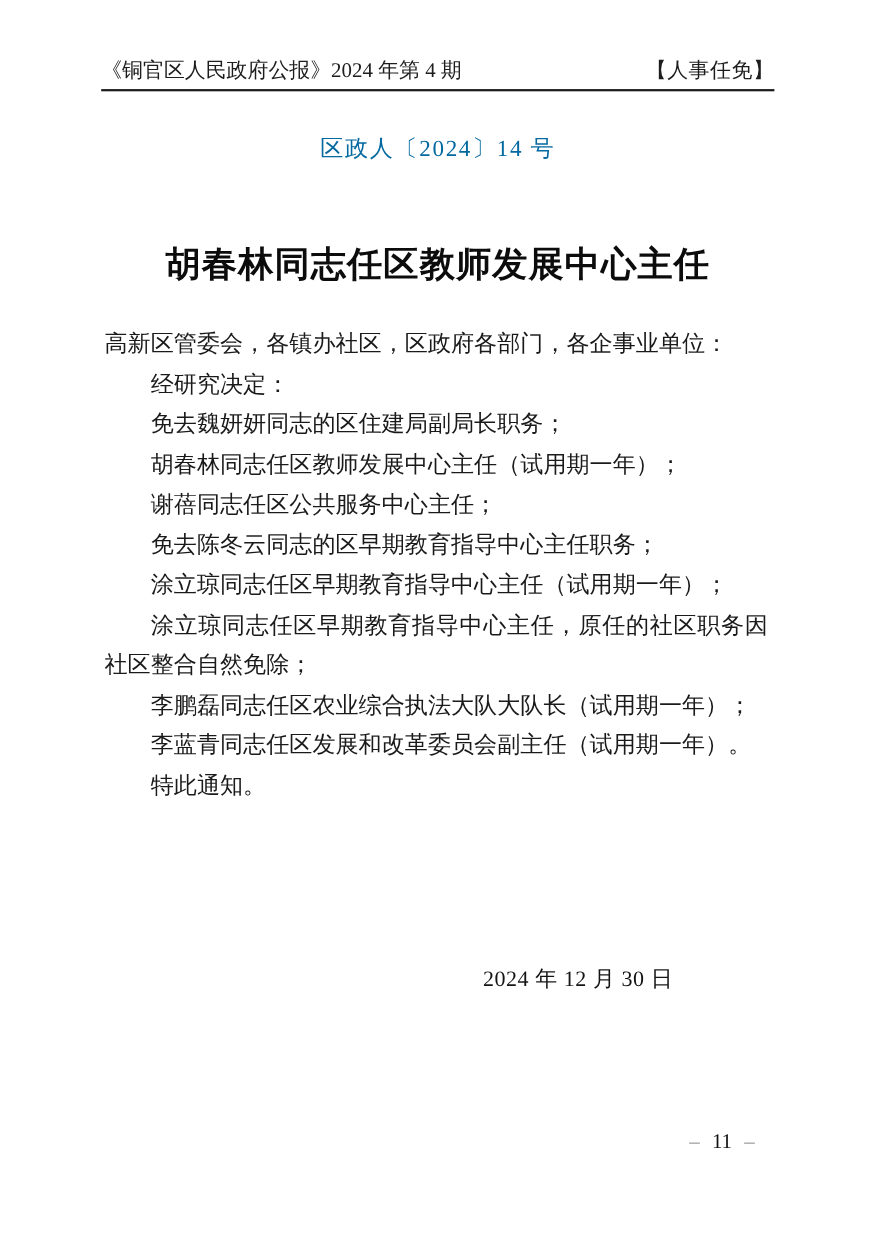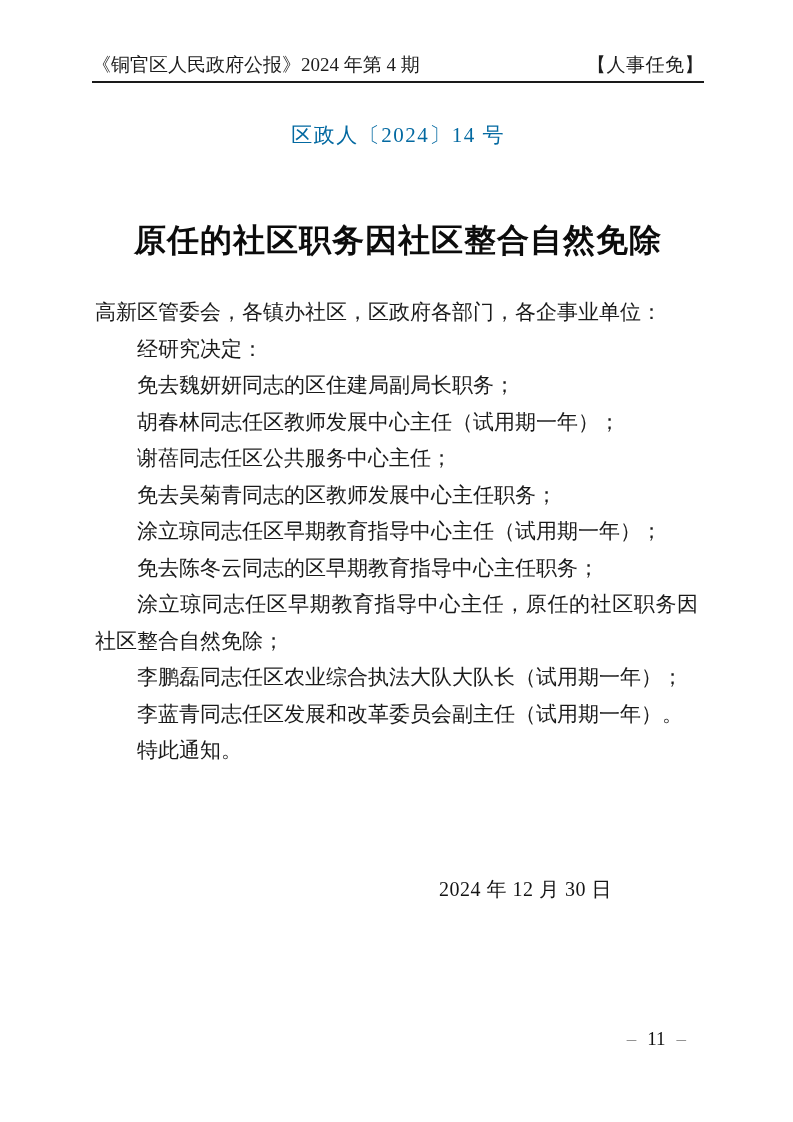--- a/index.html
+++ b/index.html
@@ -88,31 +88,30 @@
 
 <div class="page">
 
   <header class="header">
     <span class="left">《铜官区人民政府公报》2024 年第 4 期</span>
     <span class="right">【人事任免】</span>
   </header>
 
   <div class="doc-number">区政人〔2024〕14 号</div>
 
-  <h1 class="title">原任的社区职务因社区整合自然免除</h1>
+  <h1 class="title">胡春林同志任区教师发展中心主任</h1>
 
   <div class="body-block">
     <p class="salutation">高新区管委会，各镇办社区，区政府各部门，各企事业单位：</p>
     <p>经研究决定：</p>
     <p>免去魏妍妍同志的区住建局副局长职务；</p>
     <p>胡春林同志任区教师发展中心主任（试用期一年）；</p>
     <p>谢蓓同志任区公共服务中心主任；</p>
-    <p>免去吴菊青同志的区教师发展中心主任职务；</p>
+    <p>免去陈冬云同志的区早期教育指导中心主任职务；</p>
     <p>涂立琼同志任区早期教育指导中心主任（试用期一年）；</p>
-    <p>免去陈冬云同志的区早期教育指导中心主任职务；</p>
     <p>涂立琼同志任区早期教育指导中心主任，原任的社区职务因社区整合自然免除；</p>
     <p>李鹏磊同志任区农业综合执法大队大队长（试用期一年）；</p>
     <p>李蓝青同志任区发展和改革委员会副主任（试用期一年）。</p>
     <p>特此通知。</p>
   </div>
 
   <div class="date-line">2024 年 12 月 30 日</div>
 
   <div class="page-number">
     <span class="dash">–</span><span class="num">11</span><span class="dash">–</span>

